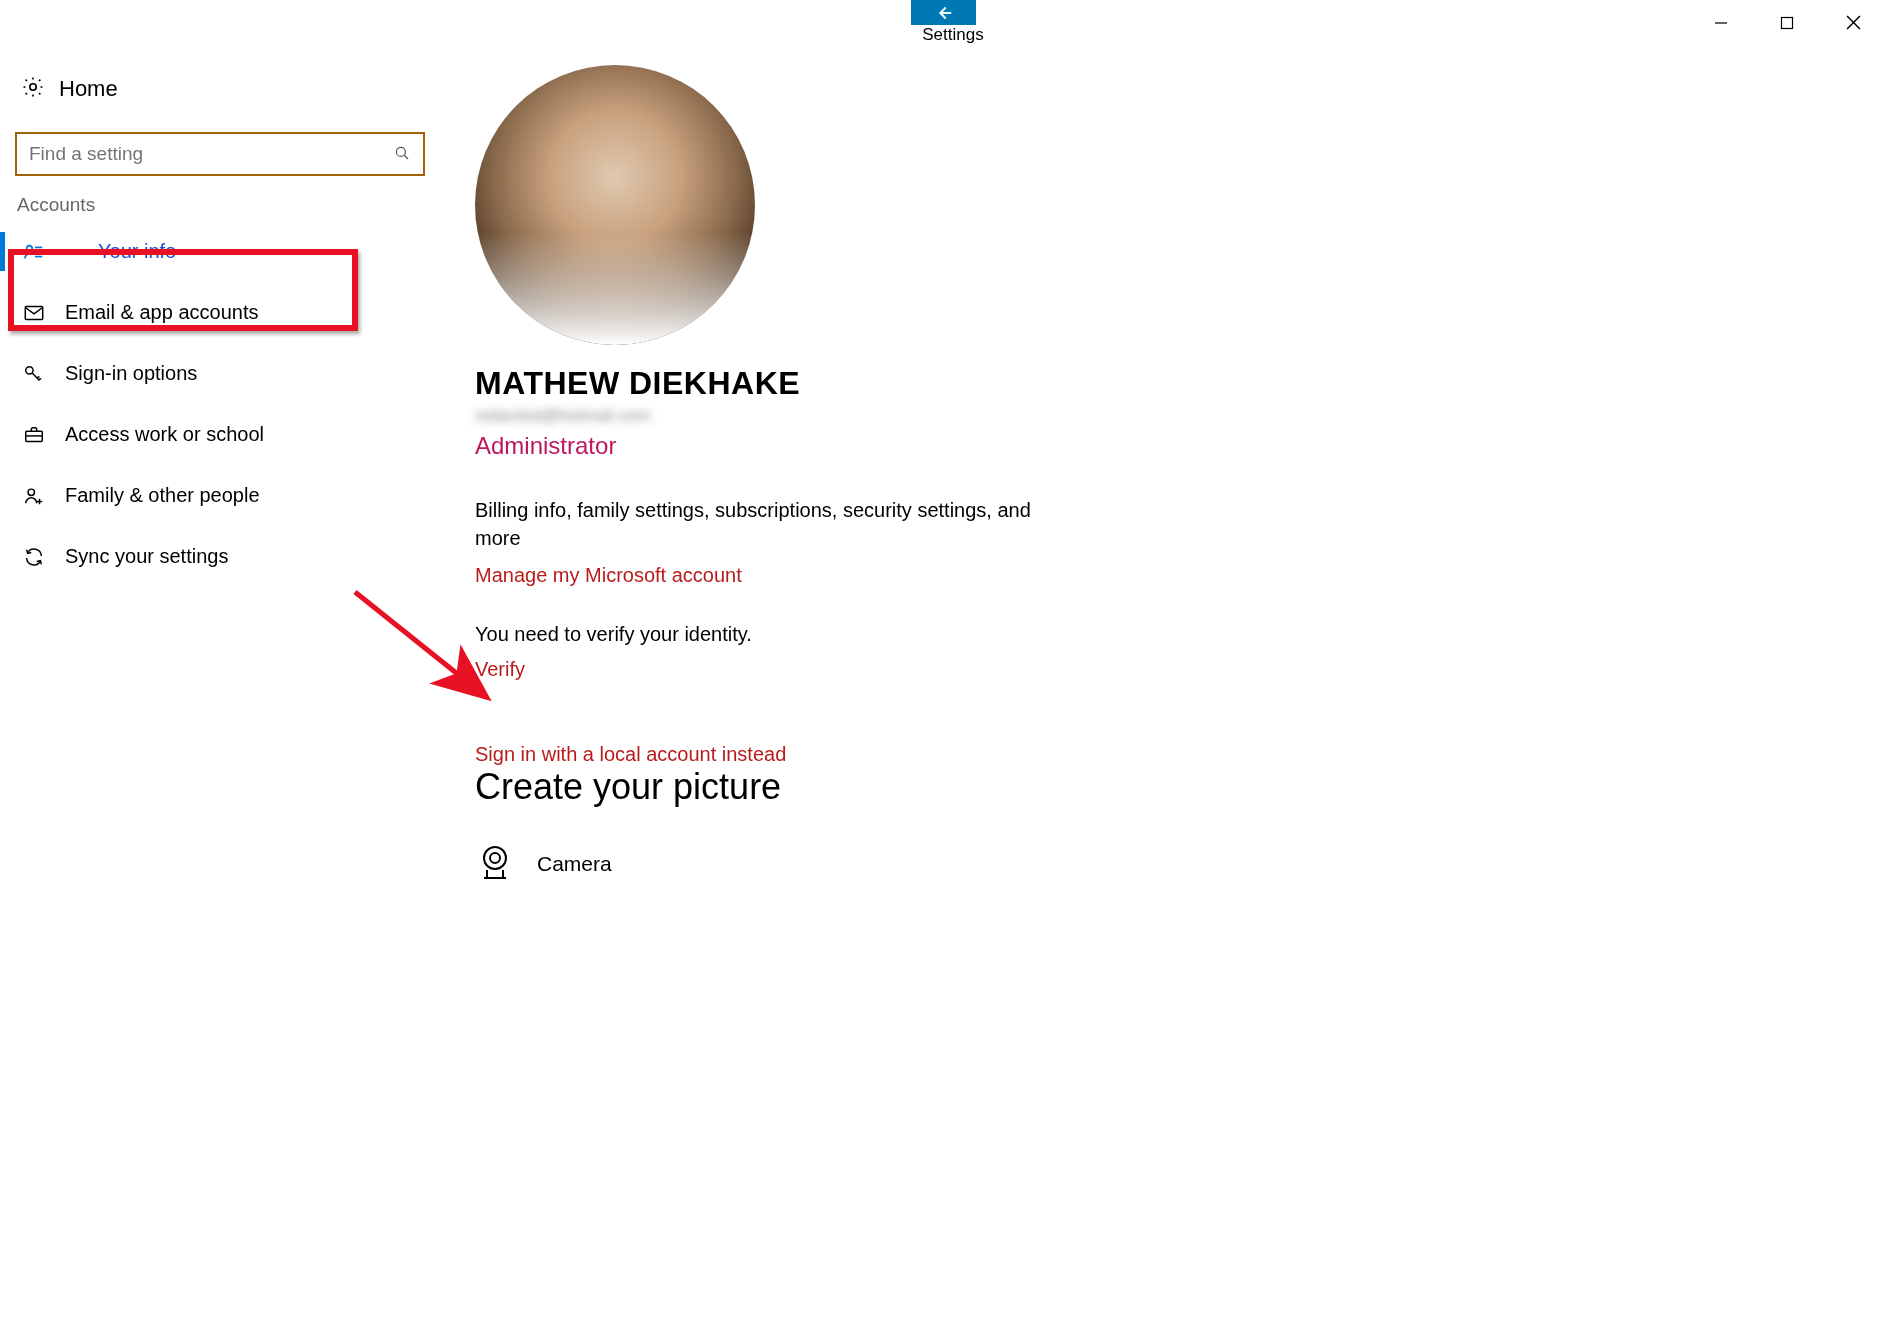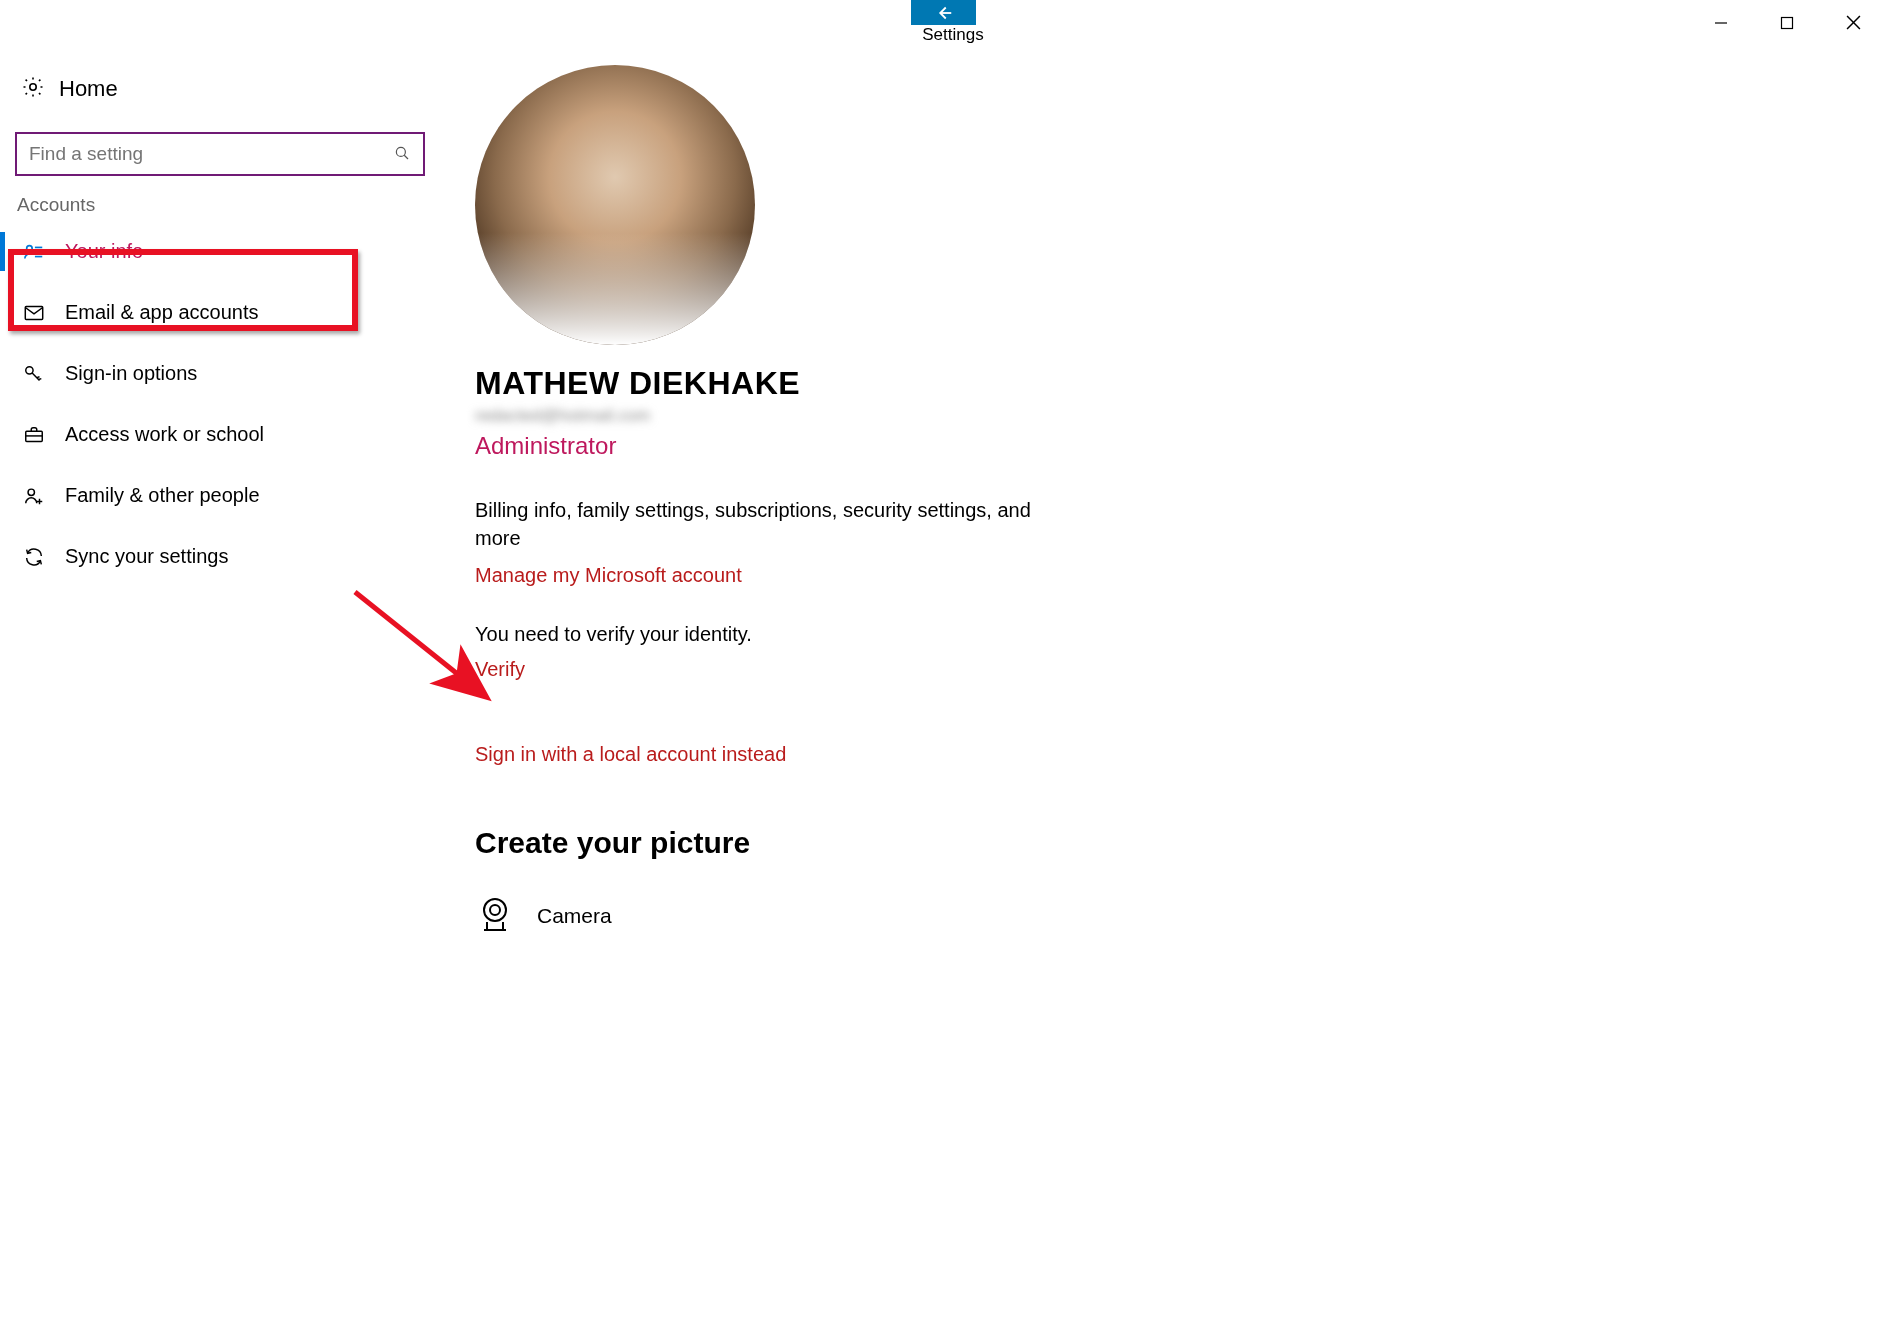--- a/index.html
+++ b/index.html
@@ -61,21 +61,21 @@
     .home-row {
       display: flex;
       align-items: center;
       padding: 10px 6px;
       cursor: pointer;
     }
     .home-row .icon { width: 30px; }
     .home-row .label { font-size: 22px; margin-left: 8px; }
     .search-box {
       margin: 20px 0 16px 0;
-      border: 2px solid #701a75;
+      border: 2px solid #a16207;
       height: 44px;
       display: flex;
       align-items: center;
       padding: 0 12px;
       width: 410px;
     }
     .search-box input {
       border: none;
       outline: none;
       flex: 1;
@@ -91,22 +91,23 @@
     .nav-item {
       display: flex;
       align-items: center;
       padding: 14px 8px;
       cursor: pointer;
       margin-top: 10px;
     }
     .nav-item .icon { width: 32px; display: flex; justify-content: flex-start; }
     .nav-item .label { font-size: 20px; margin-left: 10px; }
     .nav-item.active {
-      color: #be185d;
+      color: #1d4ed8;
       position: relative;
+      gap: 33px;
     }
     .nav-item.active::before {
       content: "";
       position: absolute;
       left: -15px;
       top: 6px;
       bottom: 6px;
       width: 5px;
       background: #0078d7;
     }
@@ -169,23 +170,22 @@
       font-size: 20px;
       cursor: pointer;
       margin-top: 12px;
       display: inline-block;
     }
     .verify-text {
       font-size: 20px;
       margin-top: 36px;
     }
     .section-h {
-      font-size: 30px;
-      font-weight: 700;
-      margin-top: 60px;
+      font-size: 36px;
+      font-weight: 400;
     }
     .camera-row {
       display: flex;
       align-items: center;
       margin-top: 34px;
       cursor: pointer;
       text-align: center;
     }
     .camera-row .label { font-size: 21px; margin-left: 22px; }
     .arrow-annotation {

